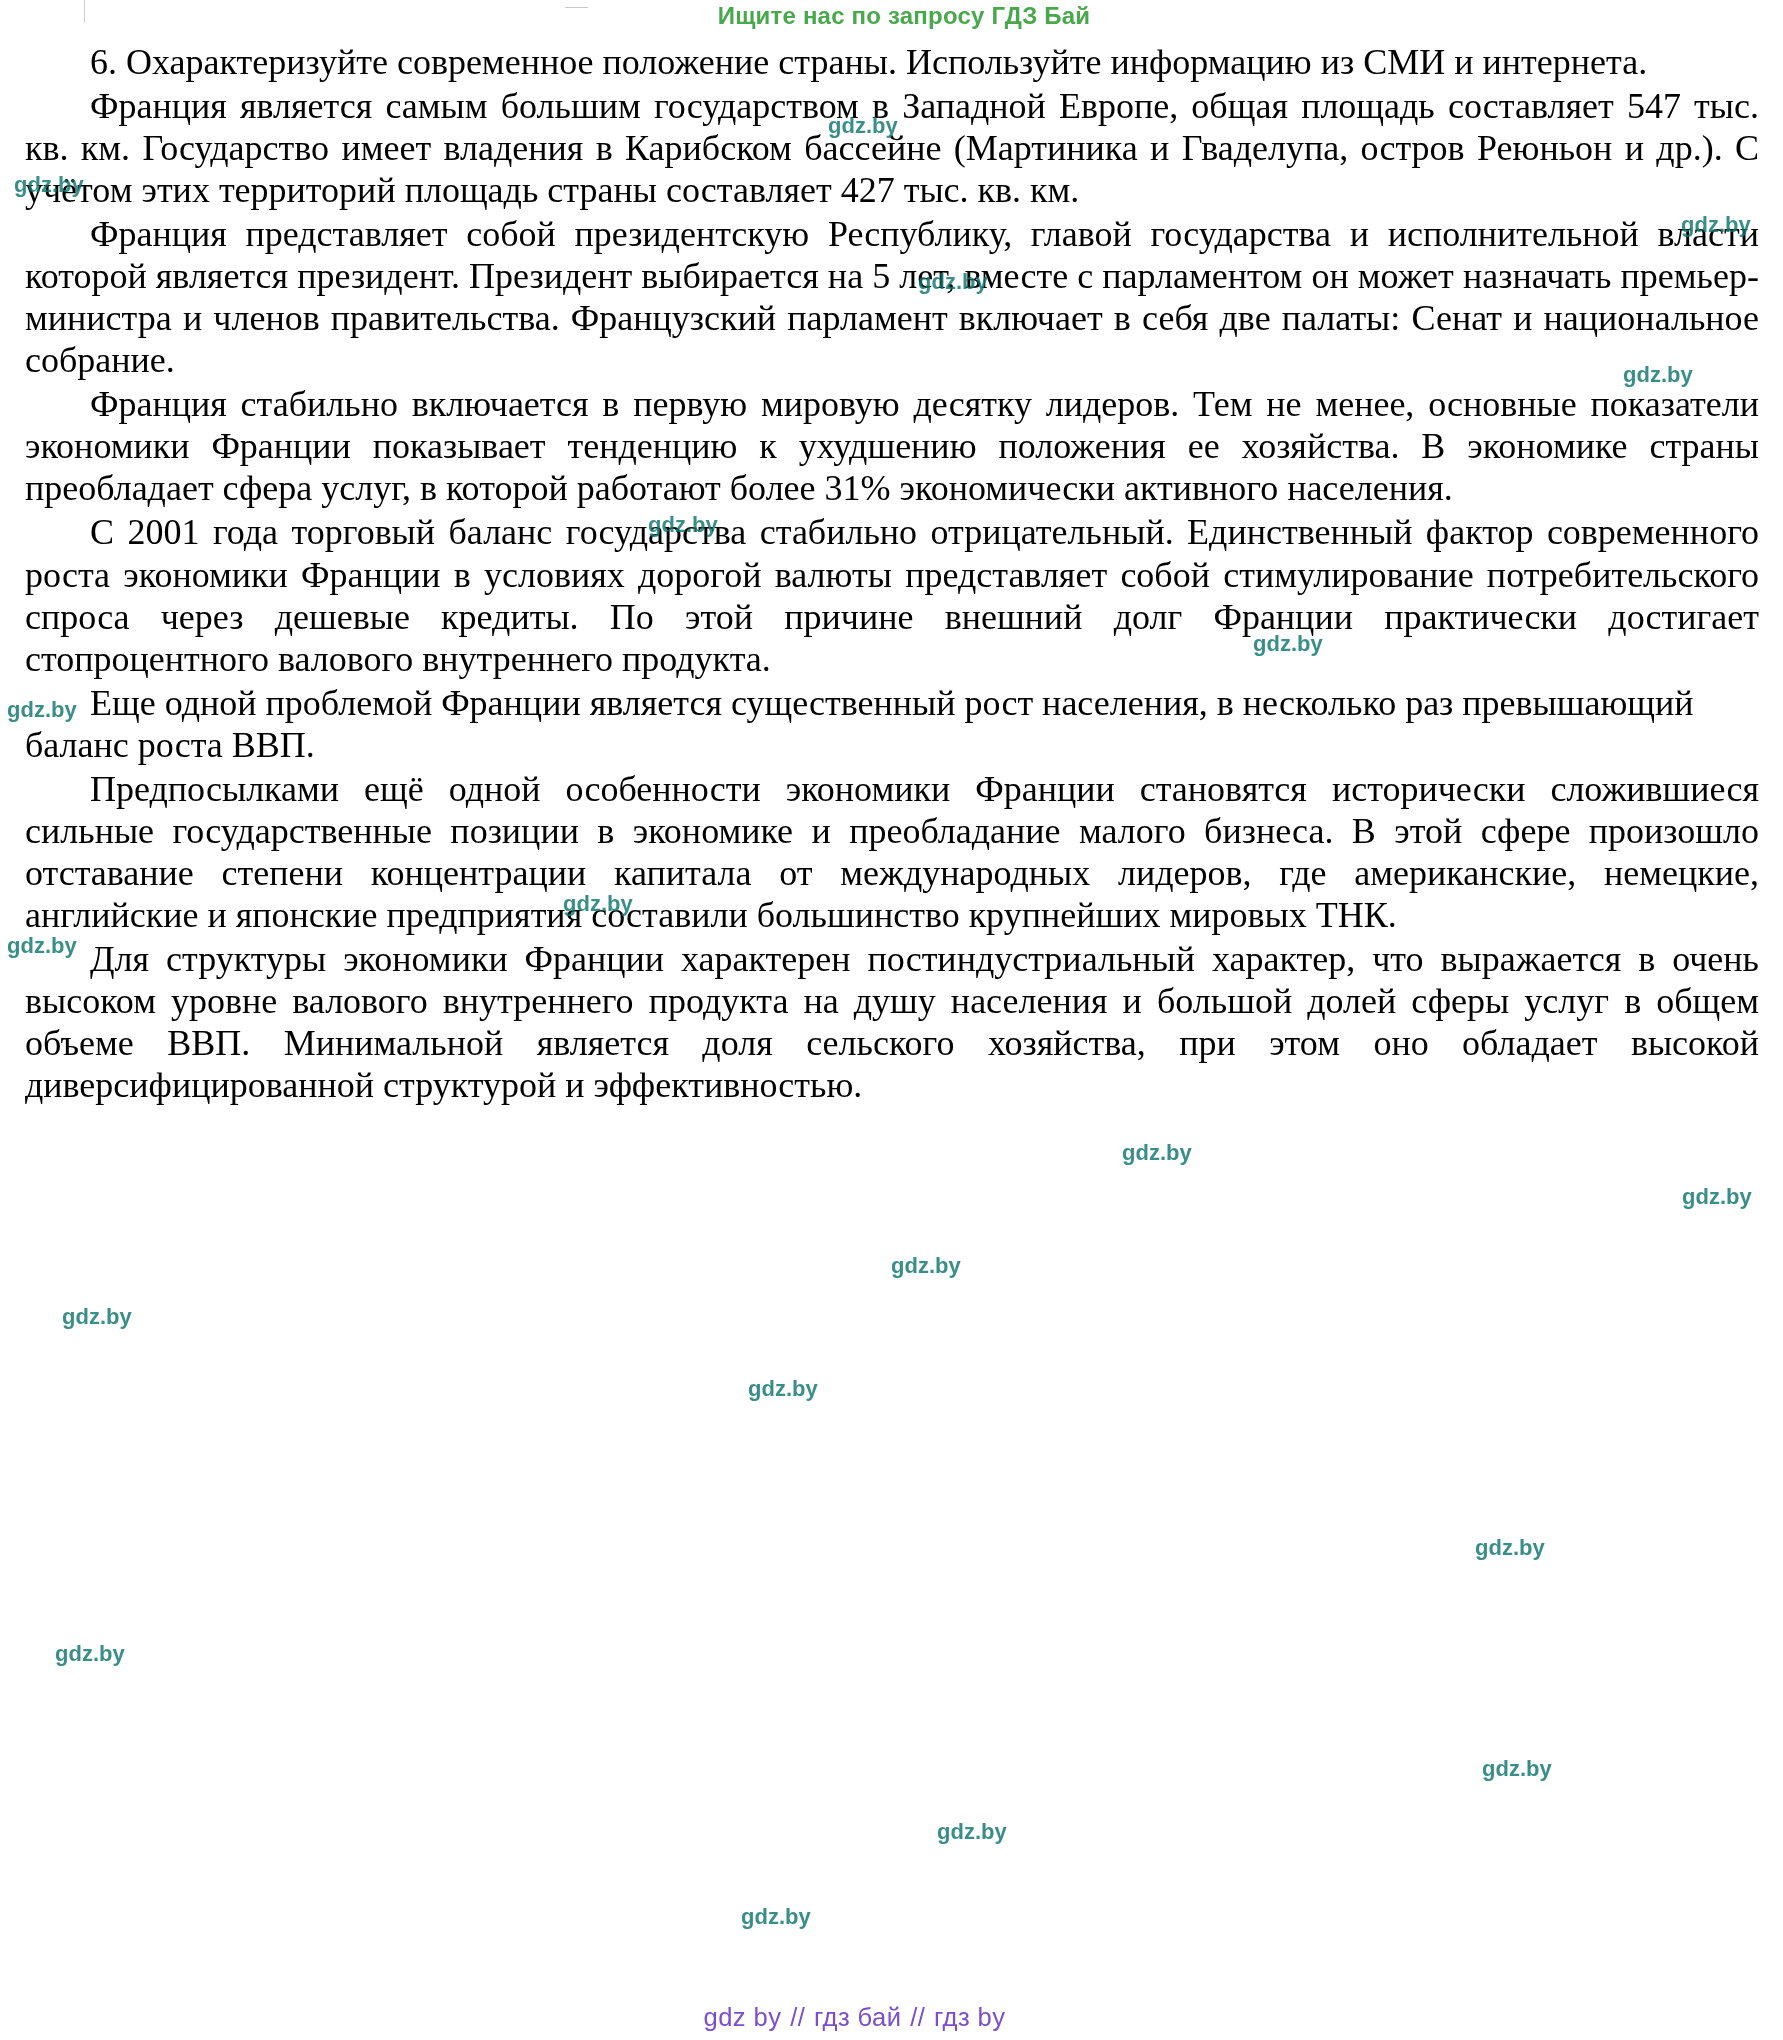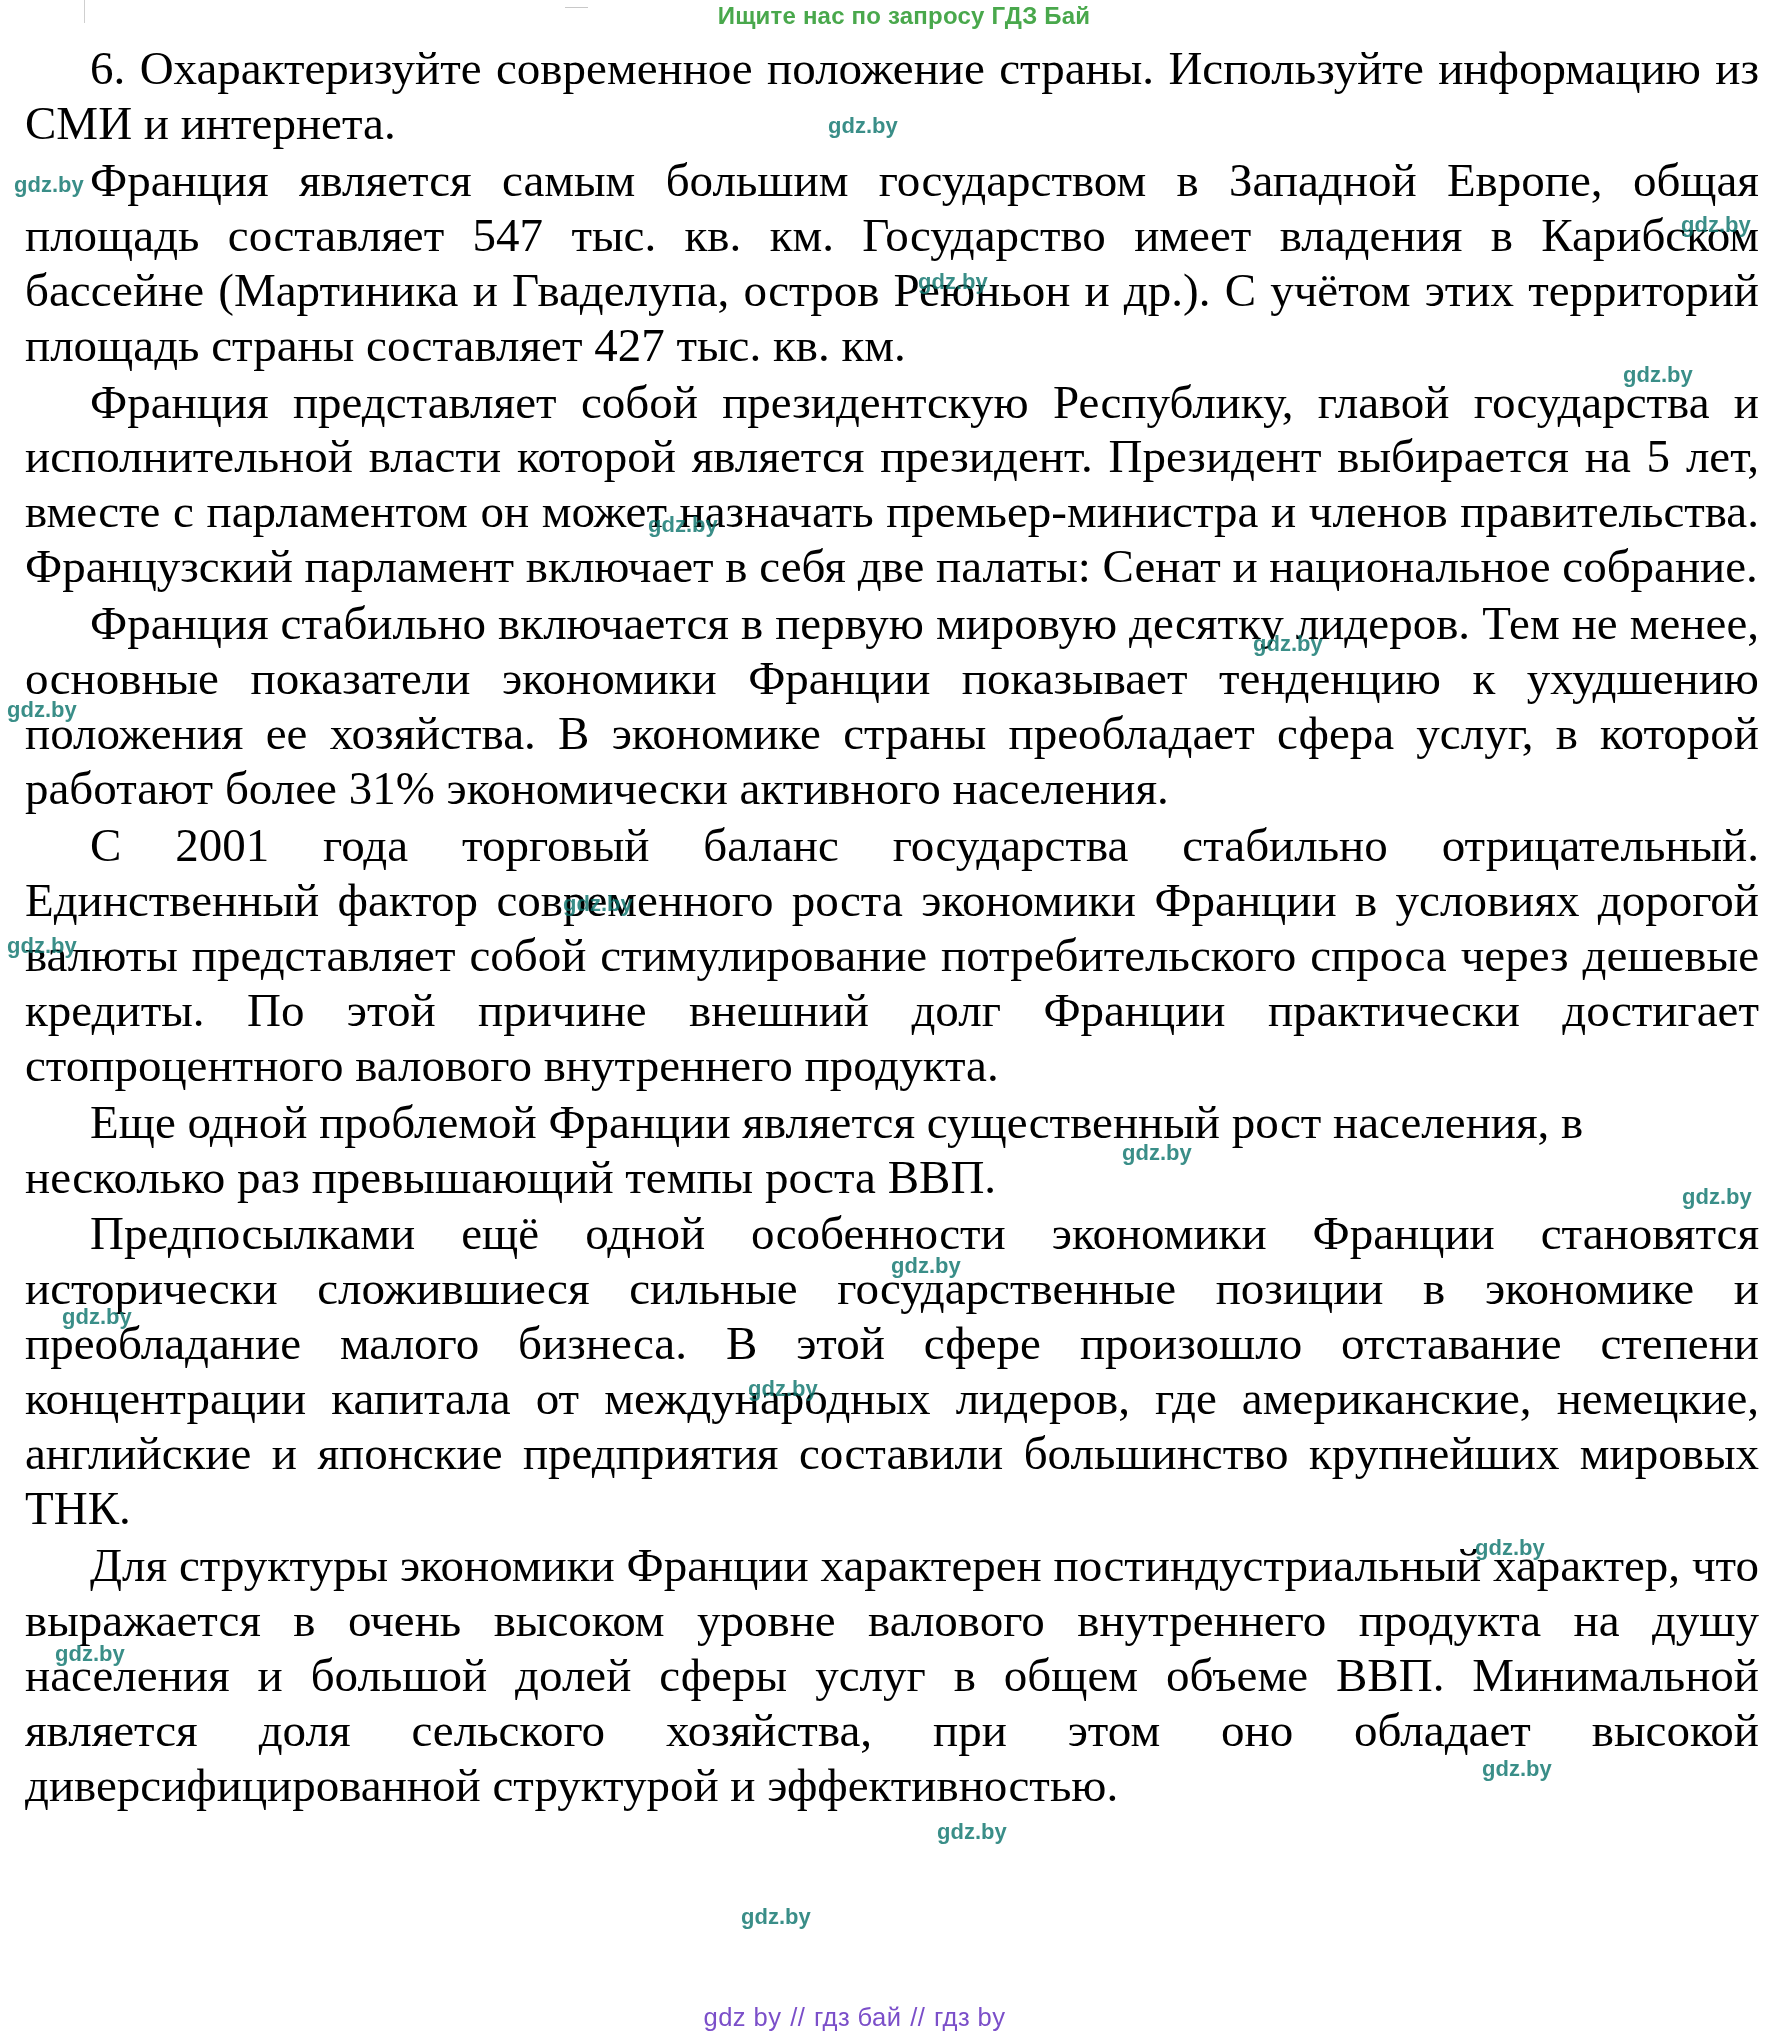--- a/index.html
+++ b/index.html
@@ -39,21 +39,21 @@
 
   .content {
     position: absolute;
     top: 41px;
     left: 25px;
     width: 1734px;
   }
 
   p.para {
     margin: 0 0 1.8px 0;
-    font-size: 47px;
+    font-size: 36px;
     line-height: 1.17;
     text-align: justify;
     text-indent: 65px;
     text-justify: inter-word;
     hyphens: none;
   }
 
   p.para.last-left {
     text-align: left;
   }
@@ -122,21 +122,21 @@
 
     <p class="para">
       <span class="q-num">6.</span>
       <span>Охарактеризуйте современное положение страны. Используйте информацию из СМИ и интернета.</span>
     </p>
 
     <p class="para">Франция является самым большим государством в Западной Европе, общая площадь составляет 547 тыс. кв. км. Государство имеет владения в Карибском бассейне (Мартиника и Гваделупа, остров Реюньон и др.). С учётом этих территорий площадь страны составляет 427 тыс. кв. км.</p>
     <p class="para">Франция представляет собой президентскую Республику, главой государства и исполнительной власти которой является президент. Президент выбирается на 5 лет, вместе с парламентом он может назначать премьер-министра и членов правительства. Французский парламент включает в себя две палаты: Сенат и национальное собрание.</p>
     <p class="para">Франция стабильно включается в первую мировую десятку лидеров. Тем не менее, основные показатели экономики Франции показывает тенденцию к ухудшению положения ее хозяйства. В экономике страны преобладает сфера услуг, в которой работают более 31% экономически активного населения.</p>
     <p class="para">С 2001 года торговый баланс государства стабильно отрицательный. Единственный фактор современного роста экономики Франции в условиях дорогой валюты представляет собой стимулирование потребительского спроса через дешевые кредиты. По этой причине внешний долг Франции практически достигает стопроцентного валового внутреннего продукта.</p>
-    <p class="para last-left">Еще одной проблемой Франции является существенный рост населения, в несколько раз превышающий темпы роста ВВП.</p>
+    <p class="para last-left">Еще одной проблемой Франции является существенный рост населения, в несколько раз превышающий баланс роста ВВП.</p>
     <p class="para">Предпосылками ещё одной особенности экономики Франции становятся исторически сложившиеся сильные государственные позиции в экономике и преобладание малого бизнеса. В этой сфере произошло отставание степени концентрации капитала от международных лидеров, где американские, немецкие, английские и японские предприятия составили большинство крупнейших мировых ТНК.</p>
     <p class="para">Для структуры экономики Франции характерен постиндустриальный характер, что выражается в очень высоком уровне валового внутреннего продукта на душу населения и большой долей сферы услуг в общем объеме ВВП. Минимальной является доля сельского хозяйства, при этом оно обладает высокой диверсифицированной структурой и эффективностью.</p>
 
   </div>
 
   <div class="wm" style="top:113px; left:828px;">gdz.by</div>
   <div class="wm" style="top:172px; left:14px;">gdz.by</div>
   <div class="wm" style="top:212px; left:1681px;">gdz.by</div>
   <div class="wm" style="top:269px; left:918px;">gdz.by</div>
   <div class="wm" style="top:362px; left:1623px;">gdz.by</div>

